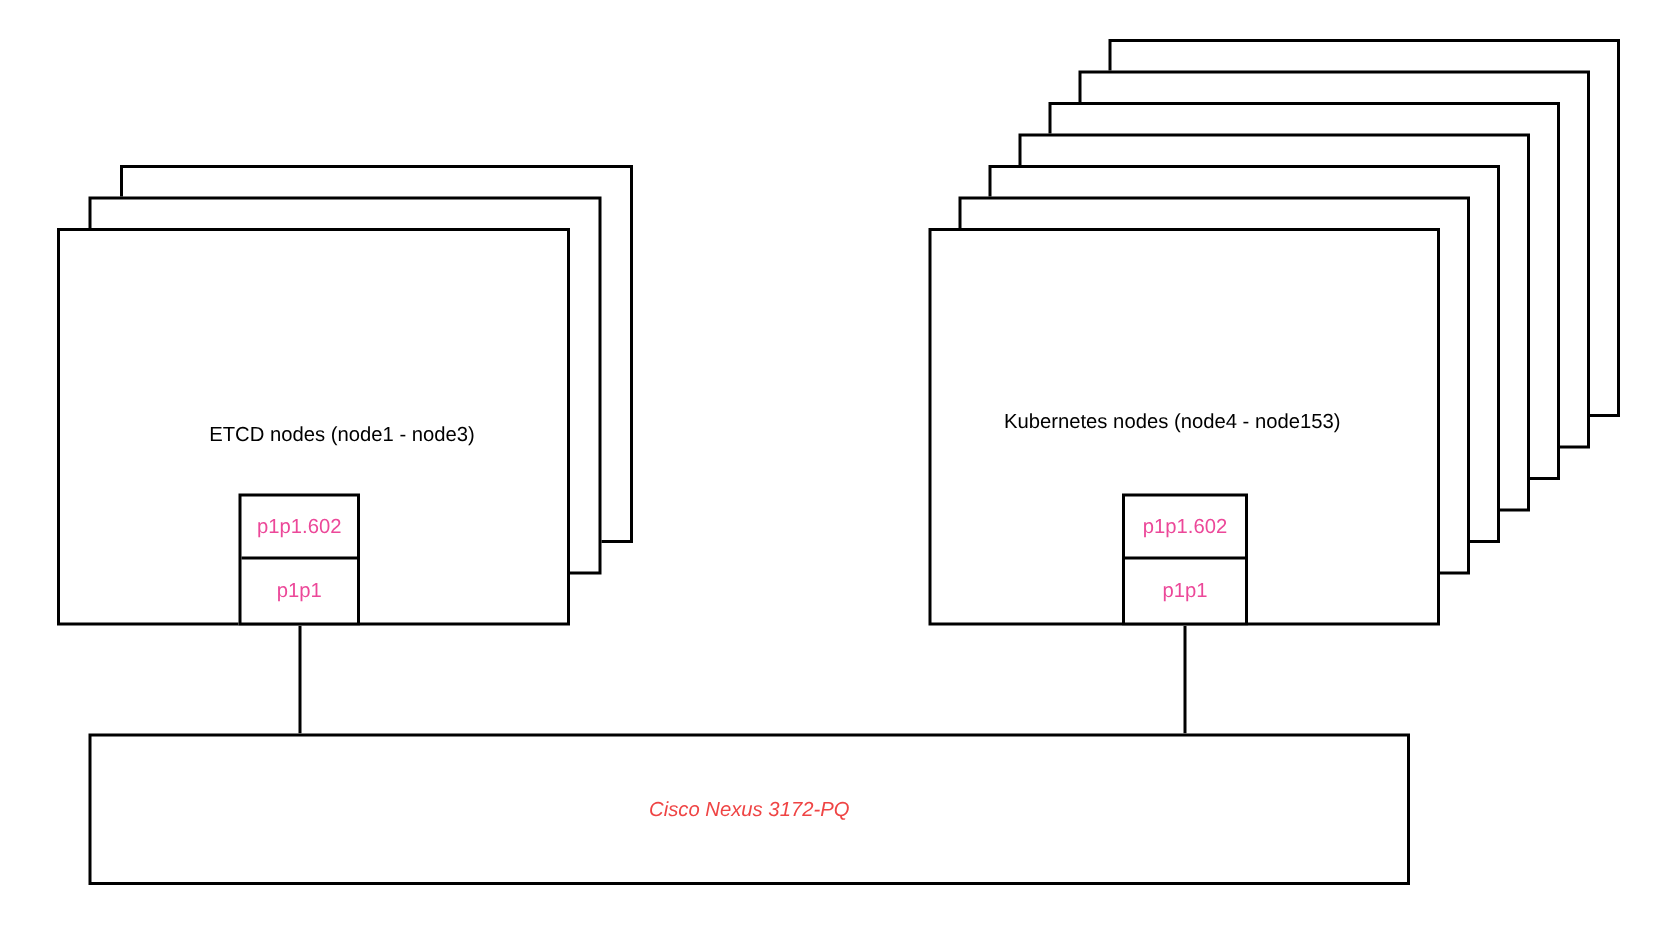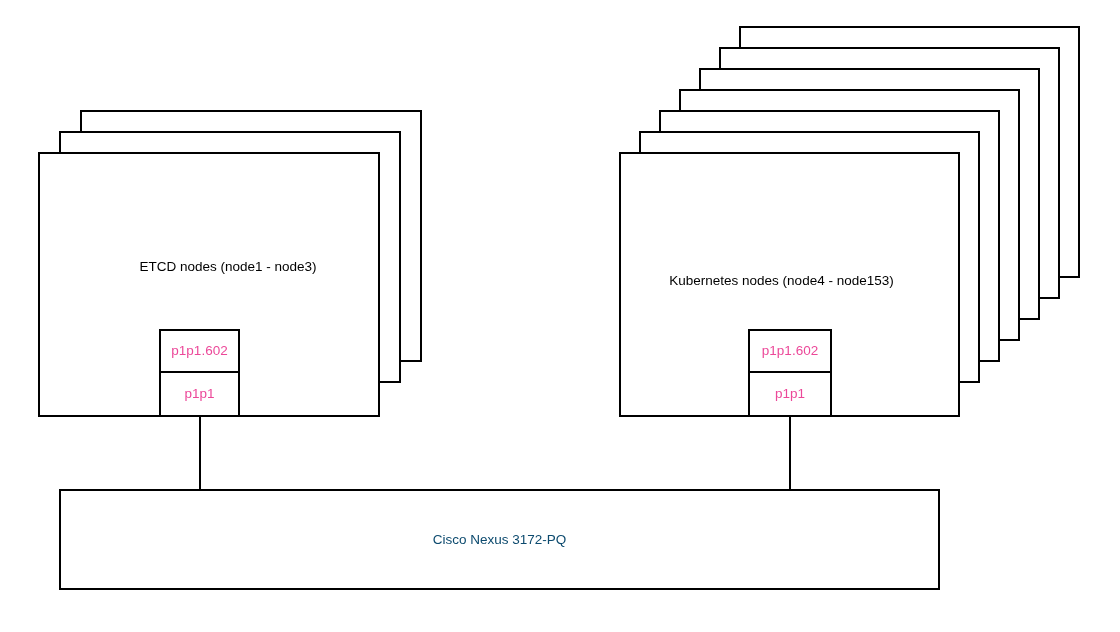--- a/index.html
+++ b/index.html
@@ -74,37 +74,38 @@
     background: #ffffff;
     border: 2px solid #000000;
     box-sizing: border-box;
     display: flex;
     align-items: center;
     justify-content: center;
     z-index: 30;
   }
   .switch-label {
     font-size: 13.5px;
-    color: #0c4a6e;
+    color: #ef4444;
     line-height: 1;
     white-space: nowrap;
+    font-style: italic;
   }
 </style>
 </head>
 <body>
 
 <div id="canvas">
 
   <div class="node-card" style="left:80px; top:110px; width:342px; height:252px; z-index:10;"></div>
 
   <div class="node-card" style="left:59px; top:131px; width:342px; height:252px; z-index:20;"></div>
 
   <div class="node-card front" style="left:38px; top:152px; width:342px; height:265px;"></div>
 
-  <div class="node-label" style="left:38px; width:380px; top:260px;">ETCD nodes (node1 - node3)</div>
+  <div class="node-label" style="left:38px; width:380px; top:283px;">ETCD nodes (node1 - node3)</div>
 
   <div class="iface-box" style="left:159px; top:329px; width:81px; height:88px;">
     <div class="iface-cell upper">p1p1.602</div>
     <div class="iface-cell">p1p1</div>
   </div>
 
   <div class="link-line" style="left:199px; top:417px; height:72px;"></div>
 
   <div class="node-card" style="left:739px; top:26px; width:341px; height:252px; z-index:4;"></div>
   <div class="node-card" style="left:719px; top:47px; width:341px; height:252px; z-index:6;"></div>

